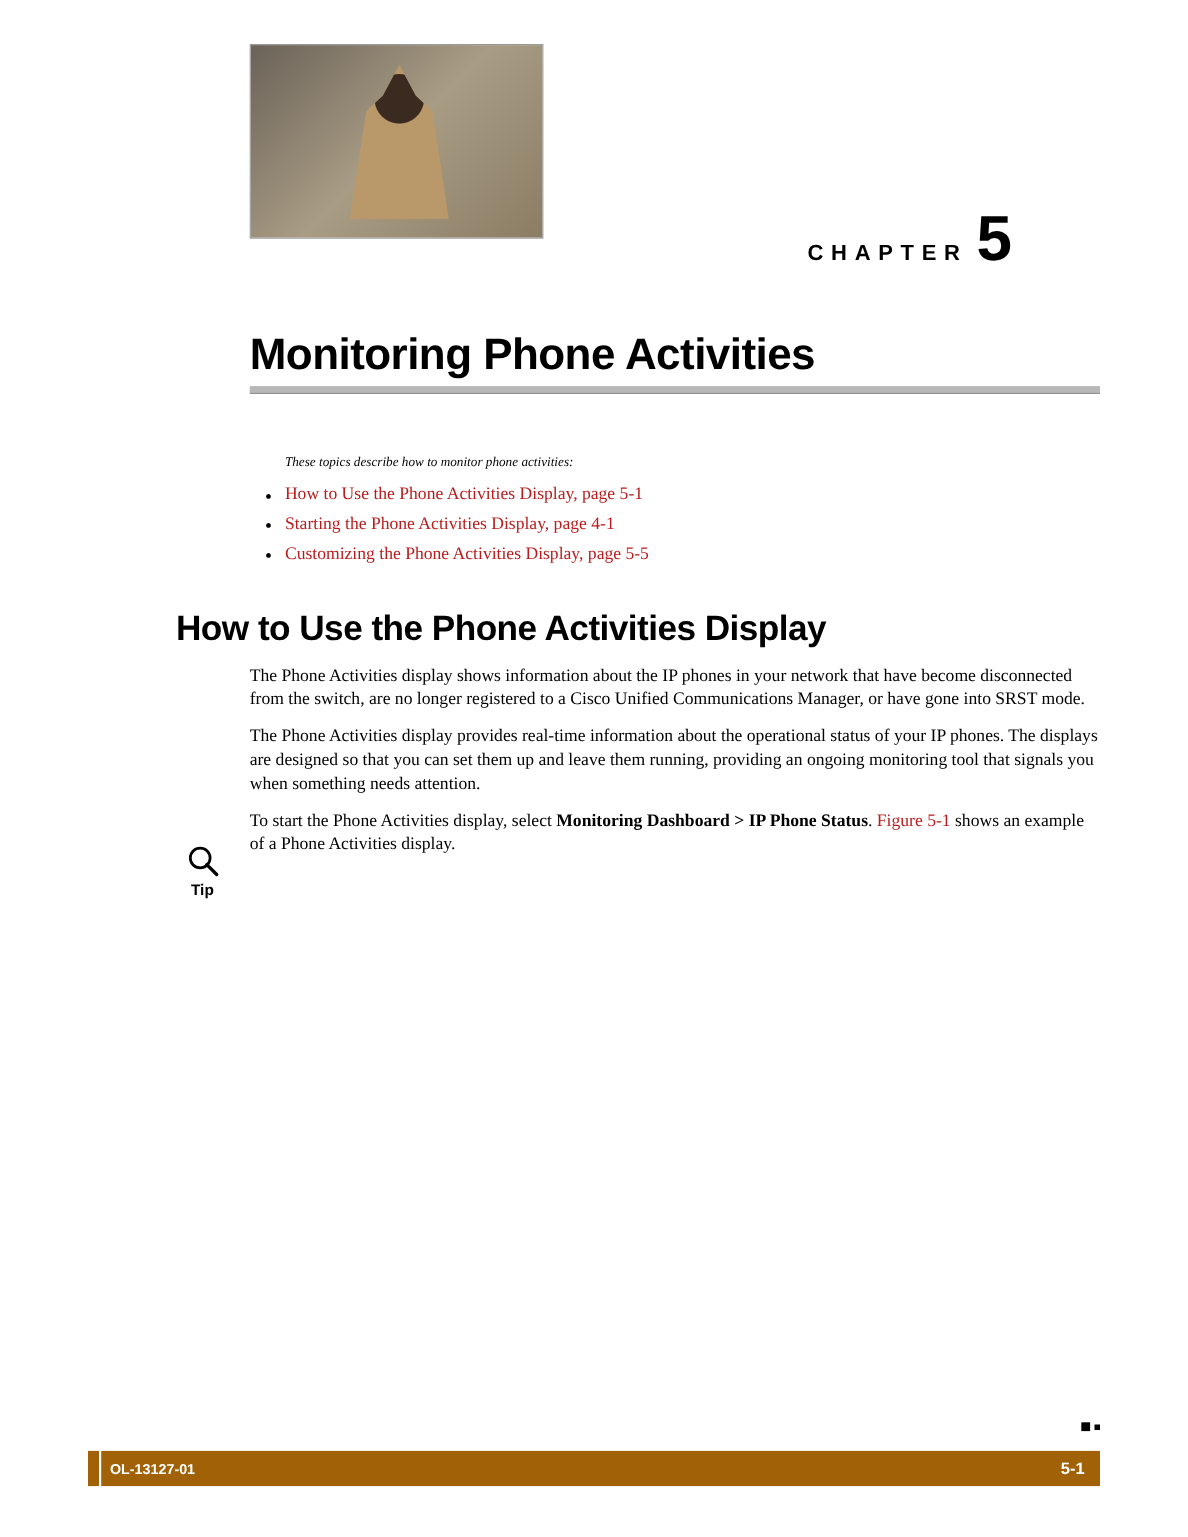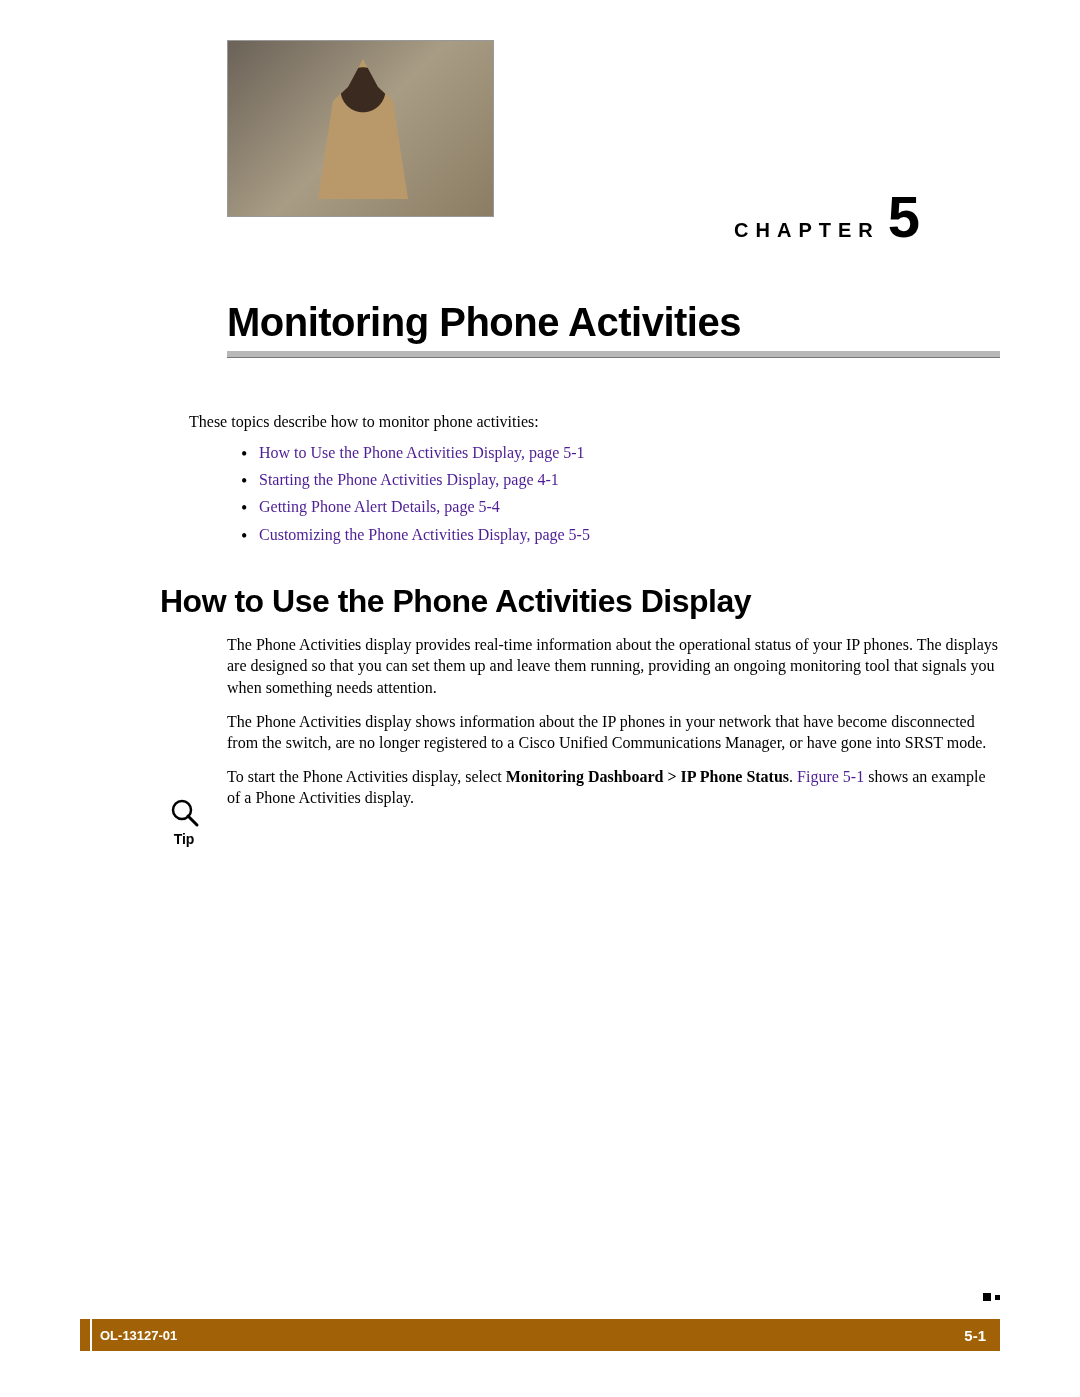--- a/index.html
+++ b/index.html
@@ -71,43 +71,44 @@
     font-stretch: condensed;
   }
   .title-rule {
     margin-left: 67px;
     border-top: 6px solid #b8b8b8;
     border-bottom: 1px solid #777;
     height:0;
     margin-bottom: 55px;
   }
   .intro {
-    margin-left: 29px;
-    font-size: 16px;
+    margin-left: 99px;
+    font-size: 12px;
     margin-bottom: 8px;
+    font-style: italic;
   }
   ul.toc {
     margin: 4px 0 35px 67px;
     padding-left: 32px;
   }
   ul.toc li {
     font-size: 16px;
     line-height: 1.7;
     list-style: none;
     position: relative;
   }
   ul.toc li::before {
     content: "•";
     position: absolute;
     left: -18px;
     color: #000;
     font-size: 18px;
   }
   a.xref {
-    color: #4c1d95;
+    color: #b91c1c;
     text-decoration: none;
   }
   h2.section {
     font-family: "Arial Narrow", Arial, Helvetica, sans-serif;
     font-weight: 700;
     font-size: 32px;
     margin: 30px 0 14px 0;
     letter-spacing: -0.5px;
     font-stretch: condensed;
   }
@@ -218,27 +219,26 @@
   </div>
 
   <div class="title">Monitoring Phone Activities</div>
   <div class="title-rule"></div>
 
   <p class="intro">These topics describe how to monitor phone activities:</p>
 
   <ul class="toc">
     <li><a class="xref">How to Use the Phone Activities Display, page 5-1</a></li>
     <li><a class="xref">Starting the Phone Activities Display, page 4-1</a></li>
-    <li><a class="xref">Getting Phone Alert Details, page 5-4</a></li>
     <li><a class="xref">Customizing the Phone Activities Display, page 5-5</a></li>
   </ul>
 
   <h2 class="section">How to Use the Phone Activities Display</h2>
+  <p class="body">The Phone Activities display shows information about the IP phones in your network that have become disconnected from the switch, are no longer registered to a Cisco Unified Communications Manager, or have gone into SRST mode.</p>
   <p class="body">The Phone Activities display provides real-time information about the operational status of your IP phones. The displays are designed so that you can set them up and leave them running, providing an ongoing monitoring tool that signals you when something needs attention.</p>
-  <p class="body">The Phone Activities display shows information about the IP phones in your network that have become disconnected from the switch, are no longer registered to a Cisco Unified Communications Manager, or have gone into SRST mode.</p>
 
   <p class="body">
     <span>To start the Phone Activities display, select </span><b>Monitoring Dashboard &gt; IP Phone Status</b><span>. </span><a class="xref">Figure 5-1</a><span> shows an example of a Phone Activities display.</span>
   </p>
 
   <div class="tip-block">
     <div class="tip-row">
       <div class="tip-icon">
         <svg width="34" height="34" viewBox="0 0 34 34">
           <circle cx="15" cy="15" r="9" fill="none" stroke="#000" stroke-width="2.5"></circle>

